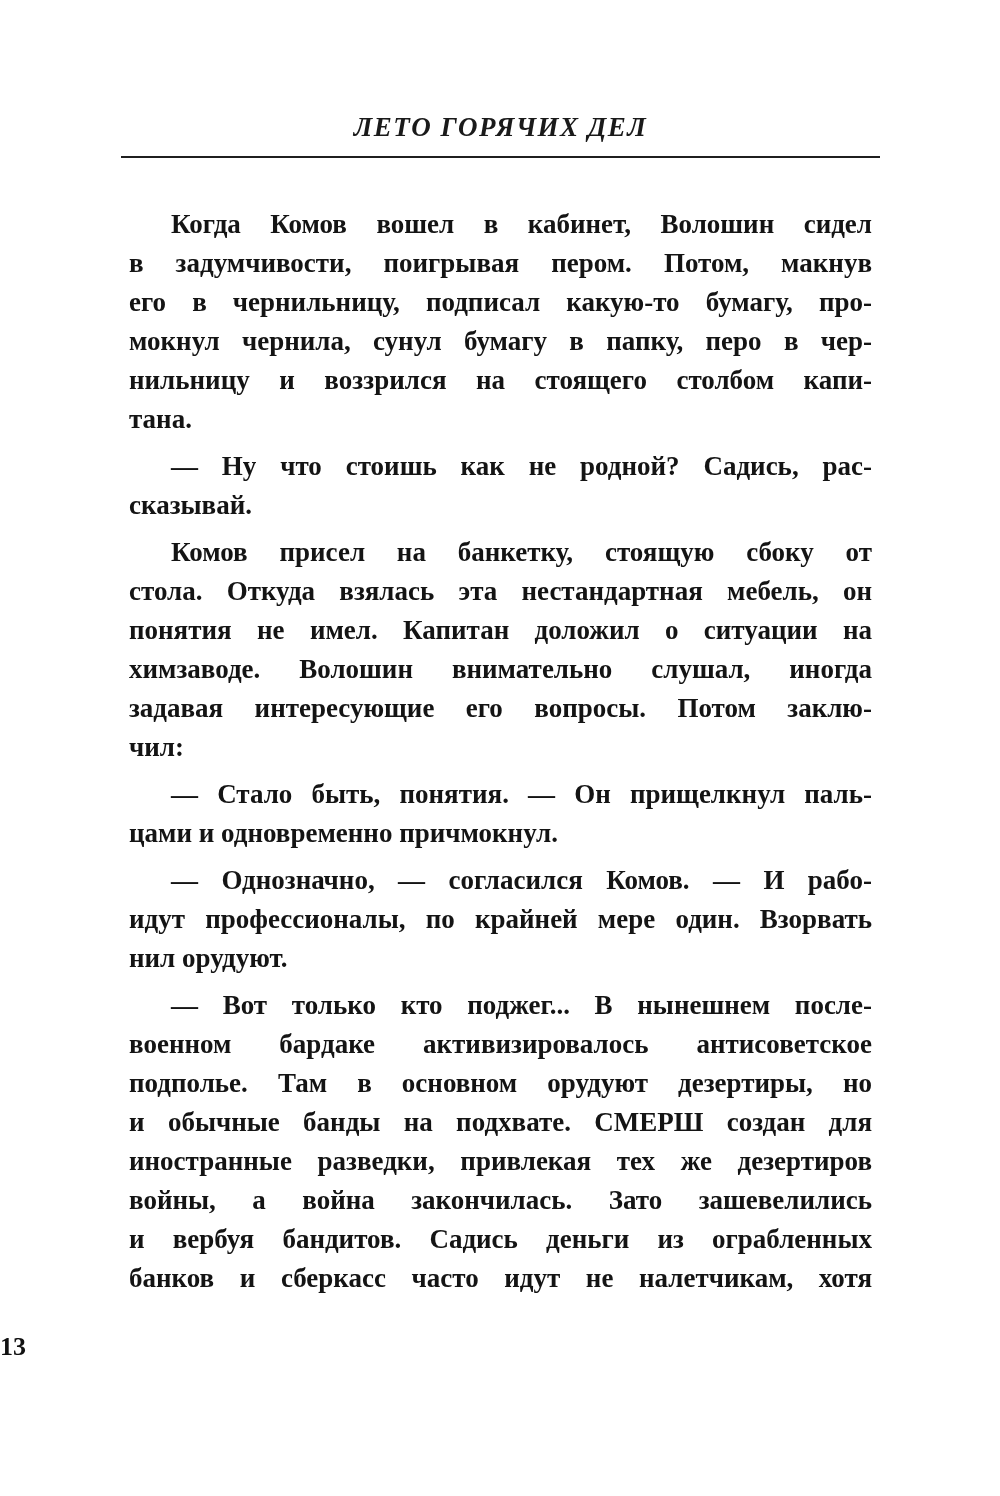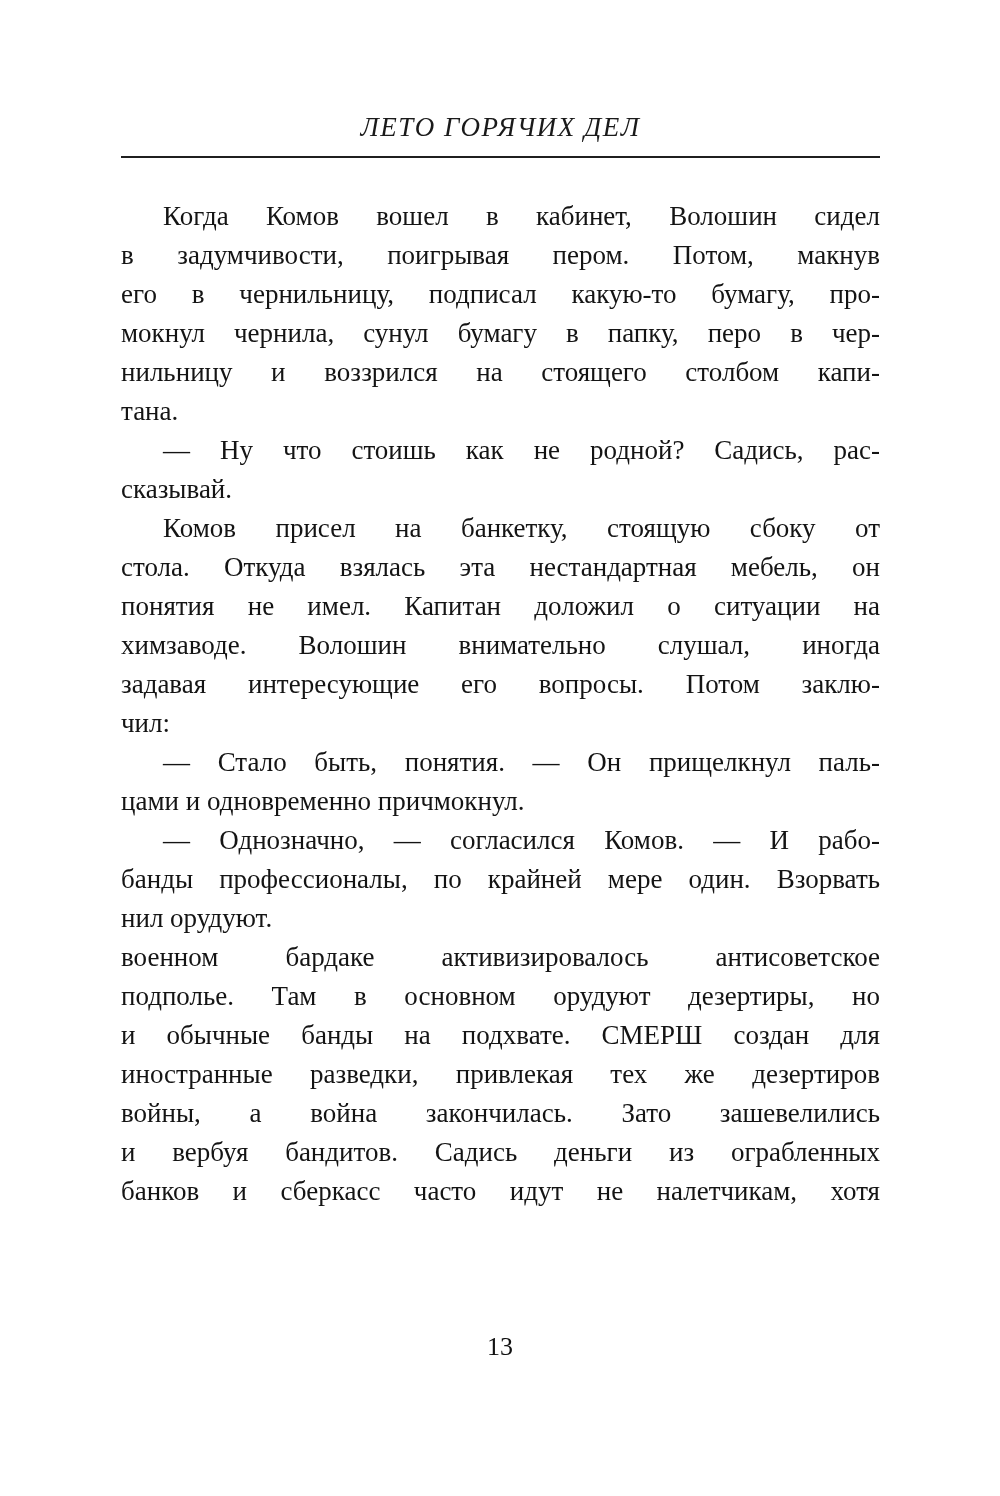--- a/index.html
+++ b/index.html
@@ -10,20 +10,21 @@
     background: #ffffff;
     font-family: "Liberation Serif", serif;
     color: #141414;
   }
   .page {
     position: relative;
     width: 1000px;
     height: 1496px;
     background: #ffffff;
     overflow: hidden;
+    font-weight: bold;
   }
   .header-area {
     position: absolute;
     left: 121px;
     top: 112px;
     width: 759px;
   }
   .running-head {
     font-style: italic;
     font-size: 27px;
@@ -39,33 +40,32 @@
     margin: 14px 0 0 0;
   }
   .body-text {
     position: absolute;
     left: 121px;
     top: 197px;
     width: 759px;
     font-size: 27px;
     line-height: 39px;
   }
-  .para { margin: 0; }
+  .para { margin: 8px; }
   .line {
     text-align: justify;
     text-align-last: justify;
   }
   .line.first { text-indent: 42px; }
   .line.para-end { text-align-last: left; }
   .page-number {
     position: absolute;
     left: 0;
     top: 1332px;
     width: 100%;
-    text-align: center;
     font-size: 26px;
     color: #111111;
   }
 </style>
 </head>
 <body>
 
 <div class="page">
   <div class="header-area">
     <div class="running-head">ЛЕТО ГОРЯЧИХ ДЕЛ</div>
@@ -92,24 +92,25 @@
         <div class="line">химзаводе. Волошин внимательно слушал, иногда</div>
         <div class="line">задавая интересующие его вопросы. Потом заклю-</div>
         <div class="line para-end">чил:</div>
       </div>
       <div class="para">
         <div class="line first">— Стало быть, понятия. — Он прищелкнул паль-</div>
         <div class="line para-end">цами и одновременно причмокнул.</div>
       </div>
       <div class="para">
         <div class="line first">— Однозначно, — согласился Комов. — И рабо-</div>
-        <div class="line">банды профессионалы, по крайней мере один. Взорвать</div>
+        <div class="line">идут профессионалы, по крайней мере один. Взорвать</div>
         <div class="line para-end">нил орудуют.</div>
       </div>
       <div class="para">
+        <div class="line first">— Вот только кто поджег... В нынешнем после-</div>
         <div class="line">военном бардаке активизировалось антисоветское</div>
         <div class="line">подполье. Там в основном орудуют дезертиры, но</div>
         <div class="line">и обычные банды на подхвате. СМЕРШ создан для</div>
         <div class="line">иностранные разведки, привлекая тех же дезертиров</div>
         <div class="line">войны, а война закончилась. Зато зашевелились</div>
         <div class="line">и вербуя бандитов. Садись деньги из ограбленных</div>
         <div class="line">банков и сберкасс часто идут не налетчикам, хотя</div>
       </div>
     </div>
 

